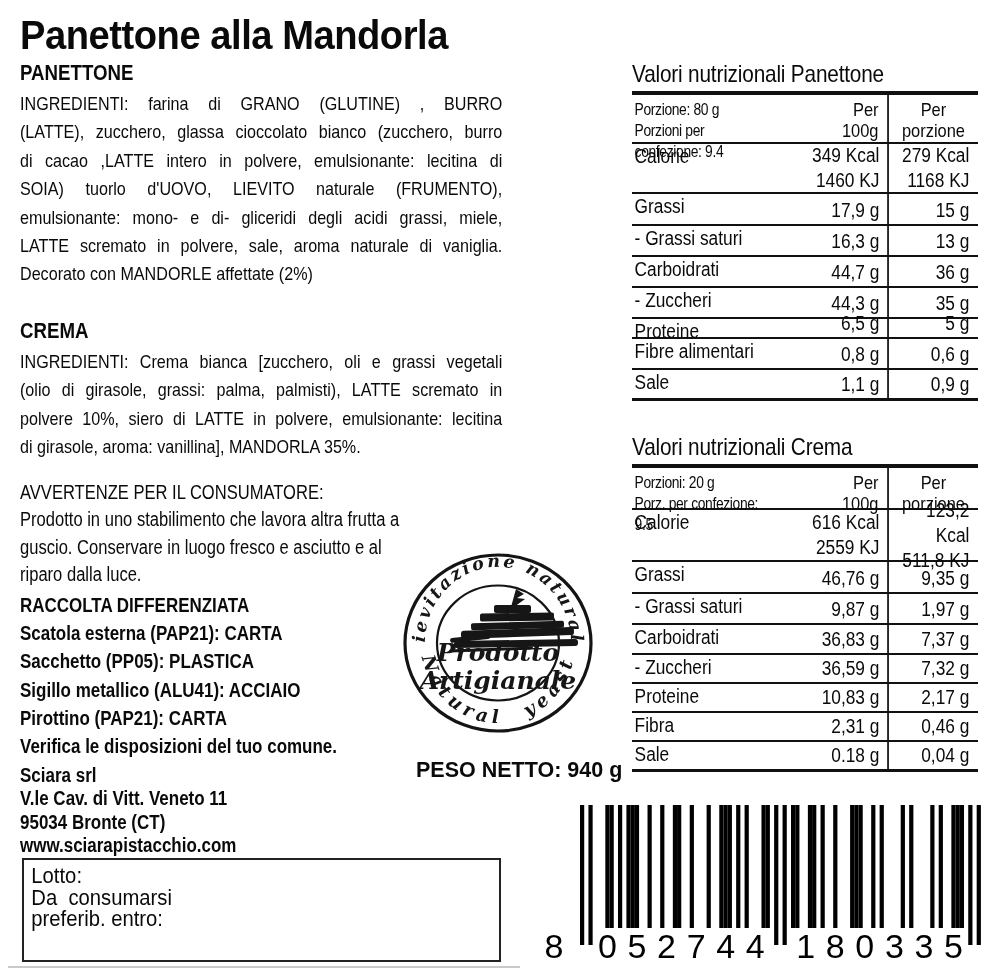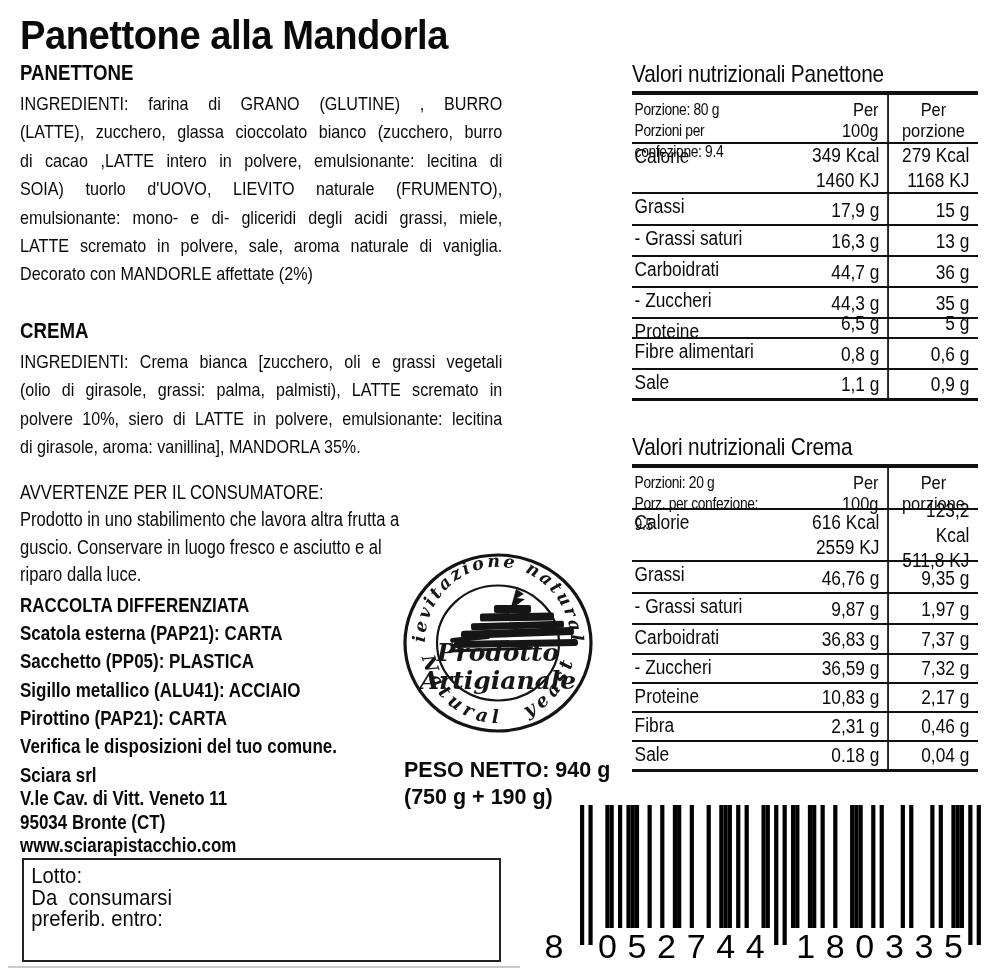--- a/index.html
+++ b/index.html
@@ -15,21 +15,21 @@
     left:20px;top:12px;font-size:41px;font-weight:bold;letter-spacing:-0.5px;
     transform:scaleX(0.93);transform-origin:0 0;white-space:nowrap;
   }
   .hdg{font-size:22px;font-weight:bold;}
   .par{font-size:19px;line-height:28.4px;}
   .par .jln{text-align:justify;text-align-last:justify;}
   .par .lnlast{text-align-last:left;}
   .avv{font-size:19.5px;line-height:27.3px;}
   .rac{font-size:20px;line-height:28.2px;font-weight:bold;}
   .adr{font-size:20px;line-height:23.4px;font-weight:bold;}
-  .peso{left:404px;top:757px;font-size:21.5px;line-height:26.5px;font-weight:bold;white-space:nowrap;}
+  .peso{left:416px;top:757px;font-size:21.5px;line-height:26.5px;font-weight:bold;white-space:nowrap;}
   .lotto-box{left:22px;top:858px;width:479px;height:104px;border:2px solid #222;box-sizing:border-box;}
   .lotto-txt{padding:5px 0 0 8px;font-size:22px;line-height:21.5px;}
   .pre div{white-space:pre;}
   .faint{left:8px;top:966px;width:512px;height:2px;background:#c9c9c9;}
 
   
   .ntable{left:632px;width:400px;transform:scaleX(0.865);transform-origin:0 0;}
   .ntitle{font-size:24px;letter-spacing:-0.2px;padding-bottom:3px;border-bottom:4px solid #111;white-space:nowrap;}
   .nheader{display:flex;border-bottom:2px solid #111;box-sizing:border-box;}
   .hinfo{flex:1;font-size:16px;letter-spacing:-0.4px;line-height:21px;padding:4px 0 0 3px;}
@@ -107,21 +107,20 @@
       <div>Lotto:</div>
       <div>Da  consumarsi</div>
       <div>preferib. entro:</div>
     </div>
 </div>
 
 <div class="abs faint"></div>
 
 <div class="abs peso">
     <div>PESO NETTO: 940 g</div>
-    <div>(750 g + 190 g)</div>
   </div>
 
 <svg class="abs" style="left:400px;top:552px" width="196" height="182" viewBox="0 0 196 182">
   <ellipse cx="98" cy="91" rx="93" ry="88" fill="none" stroke="#141414" stroke-width="3.2"></ellipse>
   <ellipse cx="98" cy="91" rx="61" ry="57.5" fill="none" stroke="#141414" stroke-width="2.2"></ellipse>
   <path id="arcTop" d="M 25 91 A 73 76 0 1 1 171 91" fill="none"></path>
   <path id="arcBot" d="M 21 91 A 77 80 0 0 0 175 91" fill="none"></path>
   <text class="stext">
     <textPath href="#arcTop" startOffset="50%" text-anchor="middle">Lievitazione naturale</textPath>
   </text>

